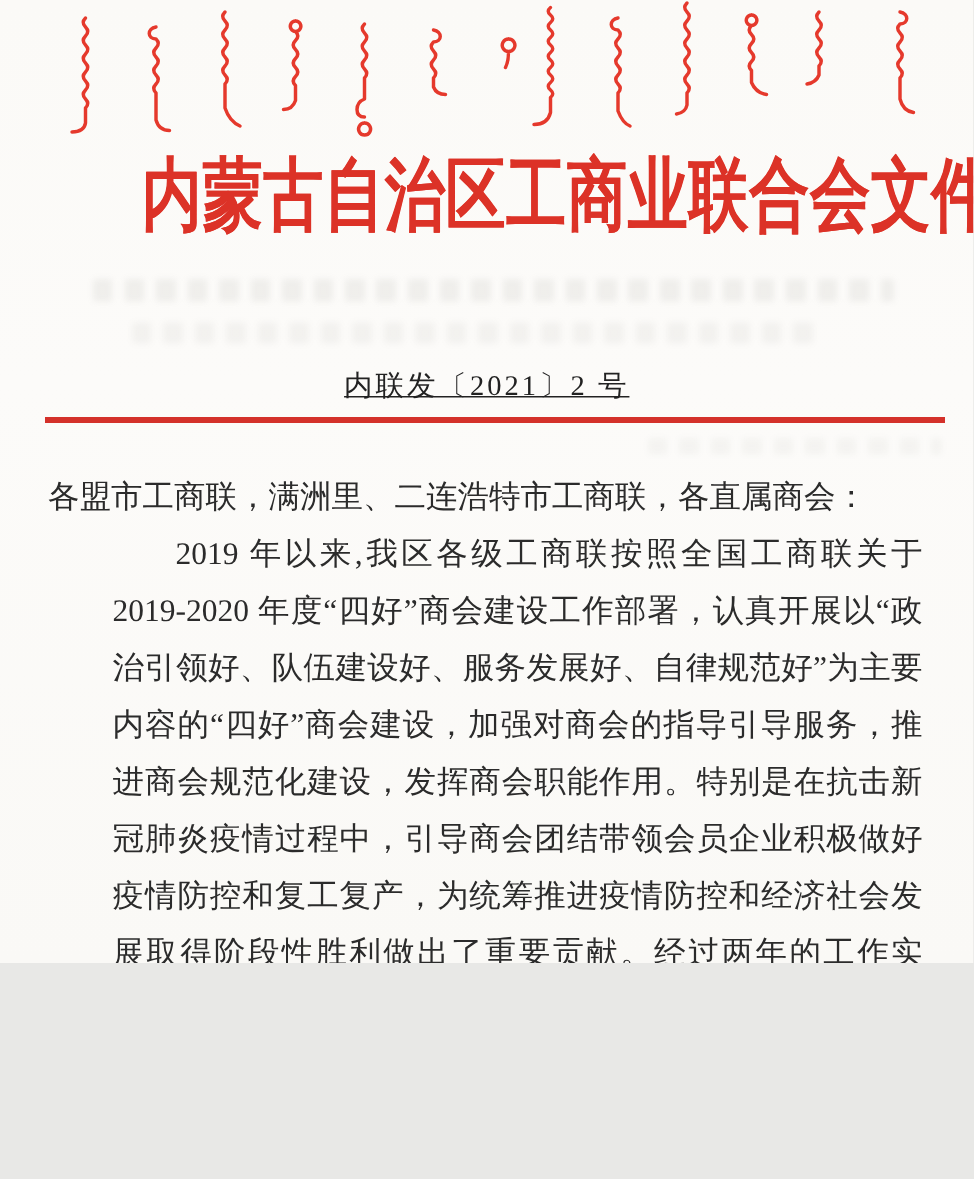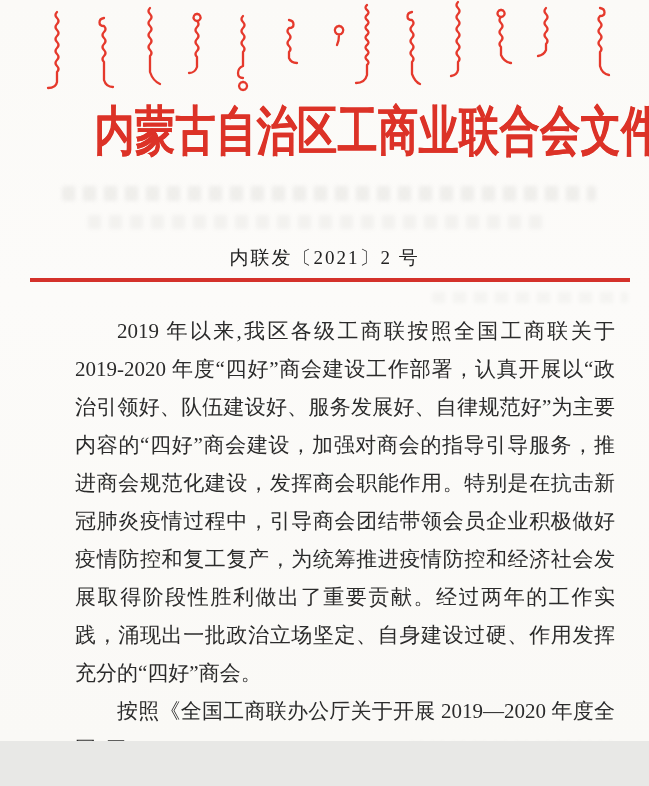--- a/index.html
+++ b/index.html
@@ -1,20 +1,20 @@
 <!DOCTYPE html>
 <html><head>
 <meta charset="utf-8">
 <style>
   html, body { margin: 0; padding: 0; }
   body { background: #e8e8e6; }
   .page {
     position: relative;
     width: 649px;
-    height: 741px;
+    height: 642px;
     margin: 0 auto;
     overflow: hidden;
     background: linear-gradient(180deg, #fbfaf7 0%, #fcfbf9 40%, #faf9f6 100%);
     font-family: "Liberation Serif", "DejaVu Serif", serif;
     color: #2b2b2b;
   }
 
   
   .mongol-svg { display: block; width: 649px; height: 96px; }
   .mongol-svg path { fill: none; stroke: #e5392c; stroke-width: 2.3; stroke-linecap: round; stroke-linejoin: round; }
@@ -51,20 +51,21 @@
   .ghost-4 { left: 410px; top: 742px; width: 210px; height: 12px; opacity: .25; }
 
   
   .doc-number {
     margin-top: 82px;
     text-align: center;
     font-size: 19px;
     line-height: 24px;
     letter-spacing: 2px;
     color: #222;
+    text-decoration: underline;
   }
 
   
   .red-rule {
     margin: 8px 0 0 30px;
     width: 600px;
     height: 3.5px;
     background: #d4312a;
   }
 
@@ -122,17 +123,18 @@
   <div class="ghost ghost-4"></div>
 
   <div class="doc-number">内联发〔2021〕2 号</div>
 
   <div class="red-rule"></div>
 
   <div class="doc-title">
   </div>
 
   <div class="body-text">
+    <div class="salutation">各盟市工商联，满洲里、二连浩特市工商联，各直属商会：</div>
     <div class="para">2019 年以来,我区各级工商联按照全国工商联关于 2019-2020 年度“四好”商会建设工作部署，认真开展以“政治引领好、队伍建设好、服务发展好、自律规范好”为主要内容的“四好”商会建设，加强对商会的指导引导服务，推进商会规范化建设，发挥商会职能作用。特别是在抗击新冠肺炎疫情过程中，引导商会团结带领会员企业积极做好疫情防控和复工复产，为统筹推进疫情防控和经济社会发展取得阶段性胜利做出了重要贡献。经过两年的工作实践，涌现出一批政治立场坚定、自身建设过硬、作用发挥充分的“四好”商会。</div>
     <div class="para">按照《全国工商联办公厅关于开展 2019—2020 年度全国“四</div>
   </div>
 
 </div>
 
 </body></html>

